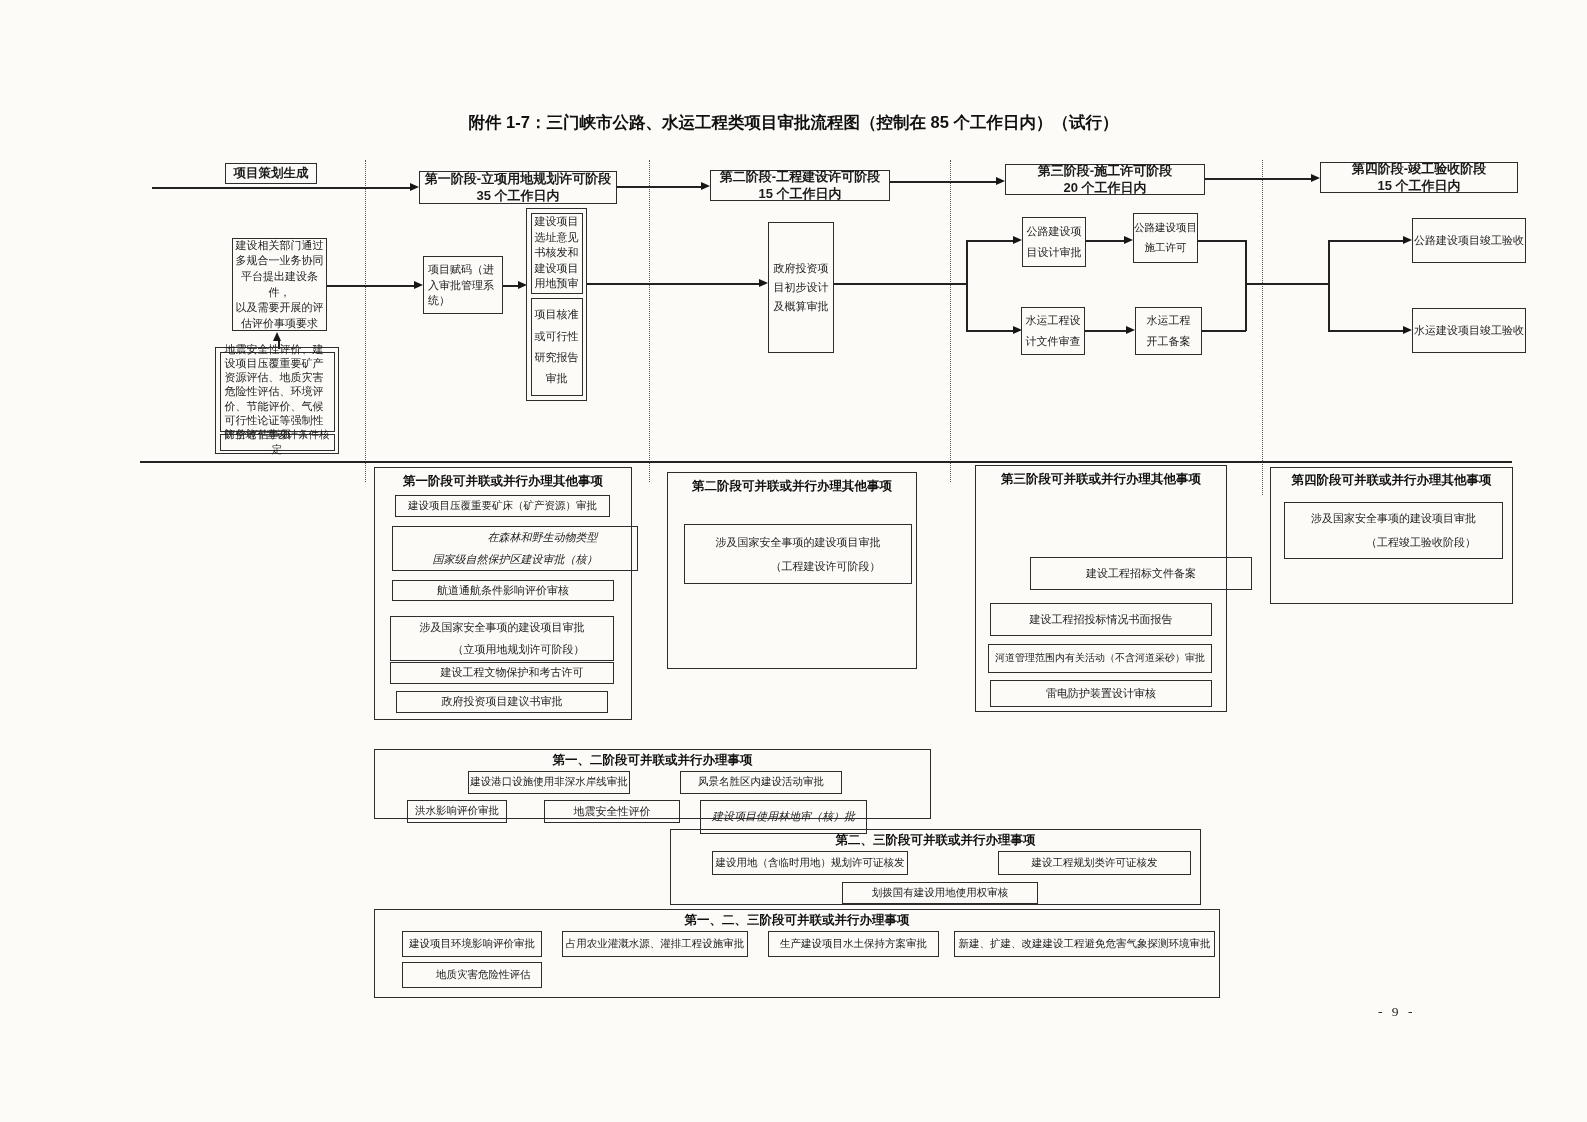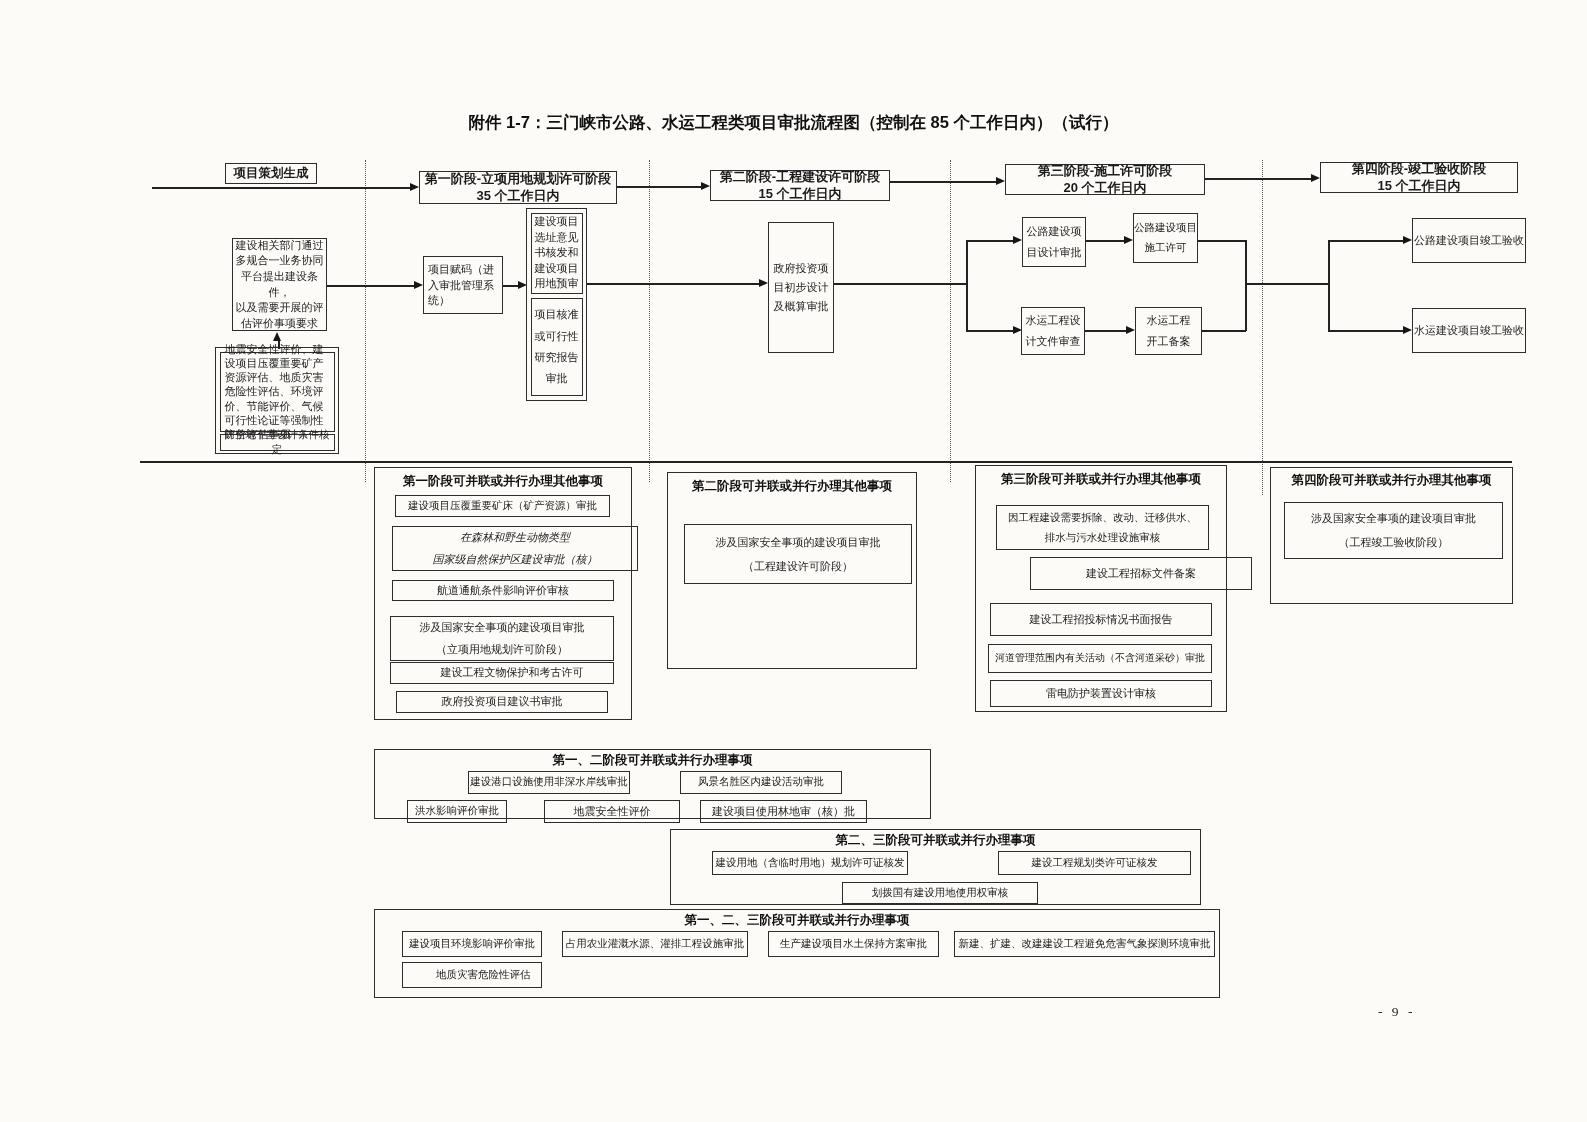--- a/index.html
+++ b/index.html
@@ -9,21 +9,21 @@
              font-family:"Liberation Sans",sans-serif;font-weight:bold;font-size:16.5px;color:#101010;}
   .bx{position:absolute;border:1.5px solid #2d2d2d;box-sizing:border-box;
       display:flex;align-items:center;justify-content:center;text-align:center;
       white-space:pre-line;font-size:11.5px;line-height:1.42;background:transparent;}
   .stage{font-family:"Liberation Sans",sans-serif;font-weight:bold;font-size:13px;line-height:1.25;border-width:1.8px;}
   .startbx{font-weight:bold;font-size:12.5px;border-width:1.8px;}
   .ta-l{justify-content:flex-start;text-align:left;padding:2px 4px;}
   .sec{position:absolute;border:1.6px solid #2d2d2d;box-sizing:border-box;}
   .sec-title{position:absolute;text-align:center;font-family:"Liberation Sans",sans-serif;
              font-weight:bold;font-size:12.5px;color:#111;}
-  .itm{font-size:11px;border-width:1.3px;}
+  .itm{font-size:11px;border-width:1.3px;text-align:right;}
   .hline{position:absolute;height:1.6px;background:#222;}
   .vline{position:absolute;width:1.6px;background:#222;}
   .dot{position:absolute;width:0;border-left:1.8px dotted #555;}
   .ar{position:absolute;width:0;height:0;border-top:4.5px solid transparent;
       border-bottom:4.5px solid transparent;border-left:9px solid #161616;}
   .au{position:absolute;width:0;height:0;border-left:4.5px solid transparent;
       border-right:4.5px solid transparent;border-bottom:9px solid #161616;}
   .pgnum{position:absolute;left:1378px;top:1004px;font-size:13.5px;letter-spacing:3px;color:#222;}
 </style>
 </head>
@@ -144,39 +144,37 @@
   <div class="bx itm" style="left:390px;top:662px;width:224px;height:22px;padding-left:20px;">建设工程文物保护和考古许可</div>
   <div class="bx itm" style="left:396px;top:691px;width:212px;height:22px;">政府投资项目建议书审批</div>
 
   <div class="sec" style="left:667px;top:472px;width:250px;height:197px;"></div>
   <div class="sec-title" style="left:667px;top:478px;width:250px;">第二阶段可并联或并行办理其他事项</div>
   <div class="bx itm" style="left:684px;top:524px;width:228px;height:60px;line-height:2.2;">涉及国家安全事项的建设项目审批
 （工程建设许可阶段）</div>
 
   <div class="sec" style="left:975px;top:465px;width:252px;height:247px;"></div>
   <div class="sec-title" style="left:975px;top:471px;width:252px;">第三阶段可并联或并行办理其他事项</div>
-  <div class="bx itm" style="left:996px;top:505px;width:213px;height:45px;font-size:10.5px;line-height:1.9;">因工程建设需要拆除、改动、迁移供水、
-排水与污水处理设施审核</div>
   <div class="bx itm" style="left:1030px;top:557px;width:222px;height:33px;">建设工程招标文件备案</div>
   <div class="bx itm" style="left:990px;top:603px;width:222px;height:33px;">建设工程招投标情况书面报告</div>
   <div class="bx itm" style="left:988px;top:644px;width:224px;height:29px;font-size:10px;">河道管理范围内有关活动（不含河道采砂）审批</div>
   <div class="bx itm" style="left:990px;top:680px;width:222px;height:27px;">雷电防护装置设计审核</div>
 
   <div class="sec" style="left:1270px;top:467px;width:243px;height:137px;"></div>
   <div class="sec-title" style="left:1270px;top:472px;width:243px;">第四阶段可并联或并行办理其他事项</div>
   <div class="bx itm" style="left:1284px;top:502px;width:219px;height:57px;line-height:2.1;">涉及国家安全事项的建设项目审批
 （工程竣工验收阶段）</div>
 
   <div class="sec" style="left:374px;top:749px;width:557px;height:70px;"></div>
   <div class="sec-title" style="left:374px;top:752px;width:557px;">第一、二阶段可并联或并行办理事项</div>
   <div class="bx itm" style="left:468px;top:771px;width:162px;height:23px;font-size:10.5px;">建设港口设施使用非深水岸线审批</div>
   <div class="bx itm" style="left:680px;top:771px;width:162px;height:23px;font-size:10.5px;">风景名胜区内建设活动审批</div>
   <div class="bx itm" style="left:407px;top:800px;width:100px;height:23px;font-size:10.5px;">洪水影响评价审批</div>
   <div class="bx itm" style="left:544px;top:800px;width:136px;height:23px;font-family:Liberation Serif, serif;">地震安全性评价</div>
-  <div class="bx itm" style="left:700px;top:800px;width:167px;height:23px;">建设项目使用林地审（核）批</div>
+  <div class="bx itm" style="left:700px;top:800px;width:167px;height:34px;font-style:italic;">建设项目使用林地审（核）批</div>
 
   <div class="sec" style="left:670px;top:829px;width:531px;height:76px;"></div>
   <div class="sec-title" style="left:670px;top:832px;width:531px;">第二、三阶段可并联或并行办理事项</div>
   <div class="bx itm" style="left:712px;top:851px;width:196px;height:24px;font-size:10.5px;">建设用地（含临时用地）规划许可证核发</div>
   <div class="bx itm" style="left:998px;top:851px;width:193px;height:24px;font-size:10.5px;">建设工程规划类许可证核发</div>
   <div class="bx itm" style="left:842px;top:882px;width:196px;height:22px;font-size:10.5px;">划拨国有建设用地使用权审核</div>
 
   <div class="sec" style="left:374px;top:909px;width:846px;height:89px;"></div>
   <div class="sec-title" style="left:374px;top:912px;width:846px;">第一、二、三阶段可并联或并行办理事项</div>
   <div class="bx itm" style="left:402px;top:931px;width:140px;height:26px;font-size:10.5px;">建设项目环境影响评价审批</div>

